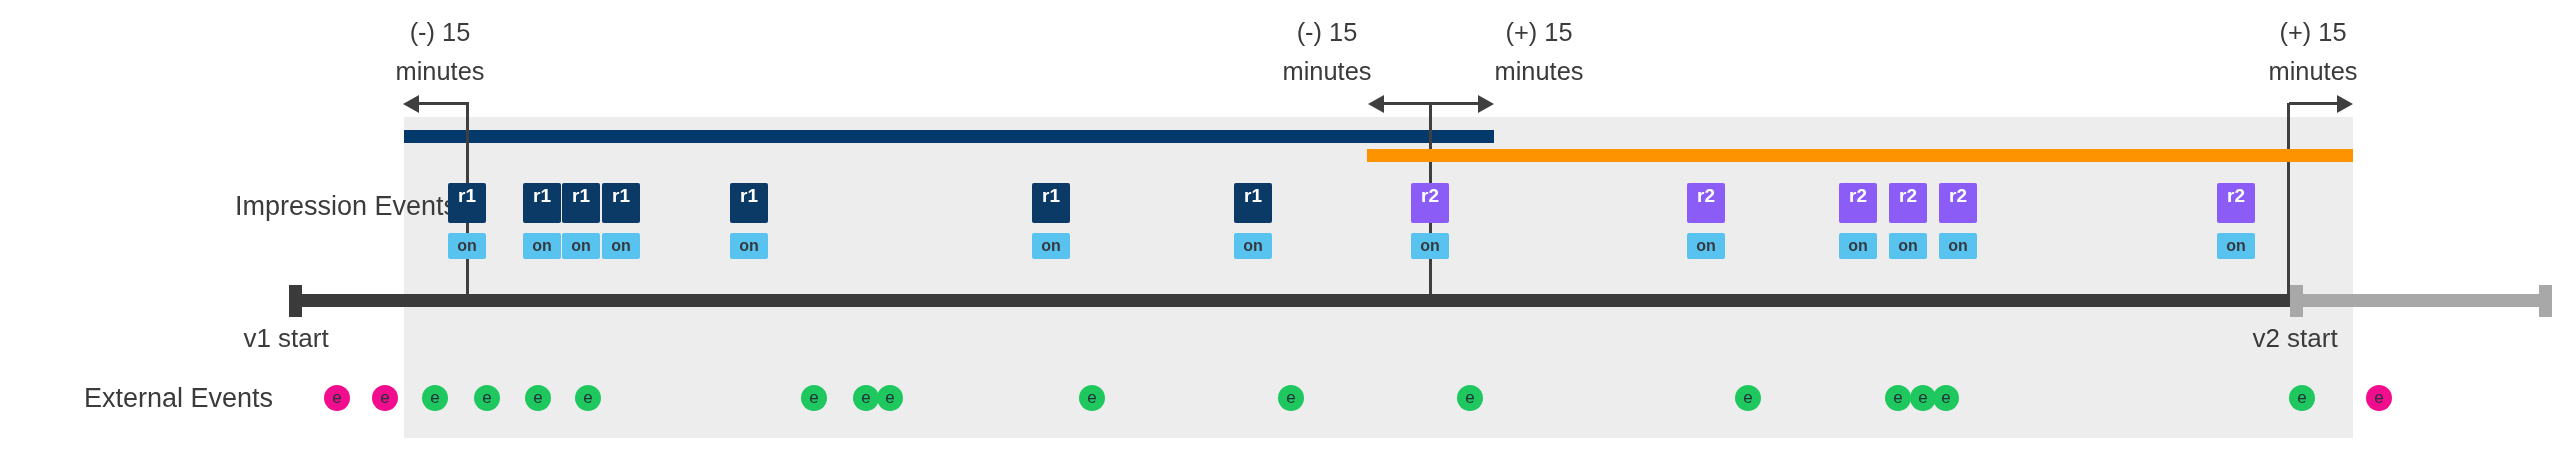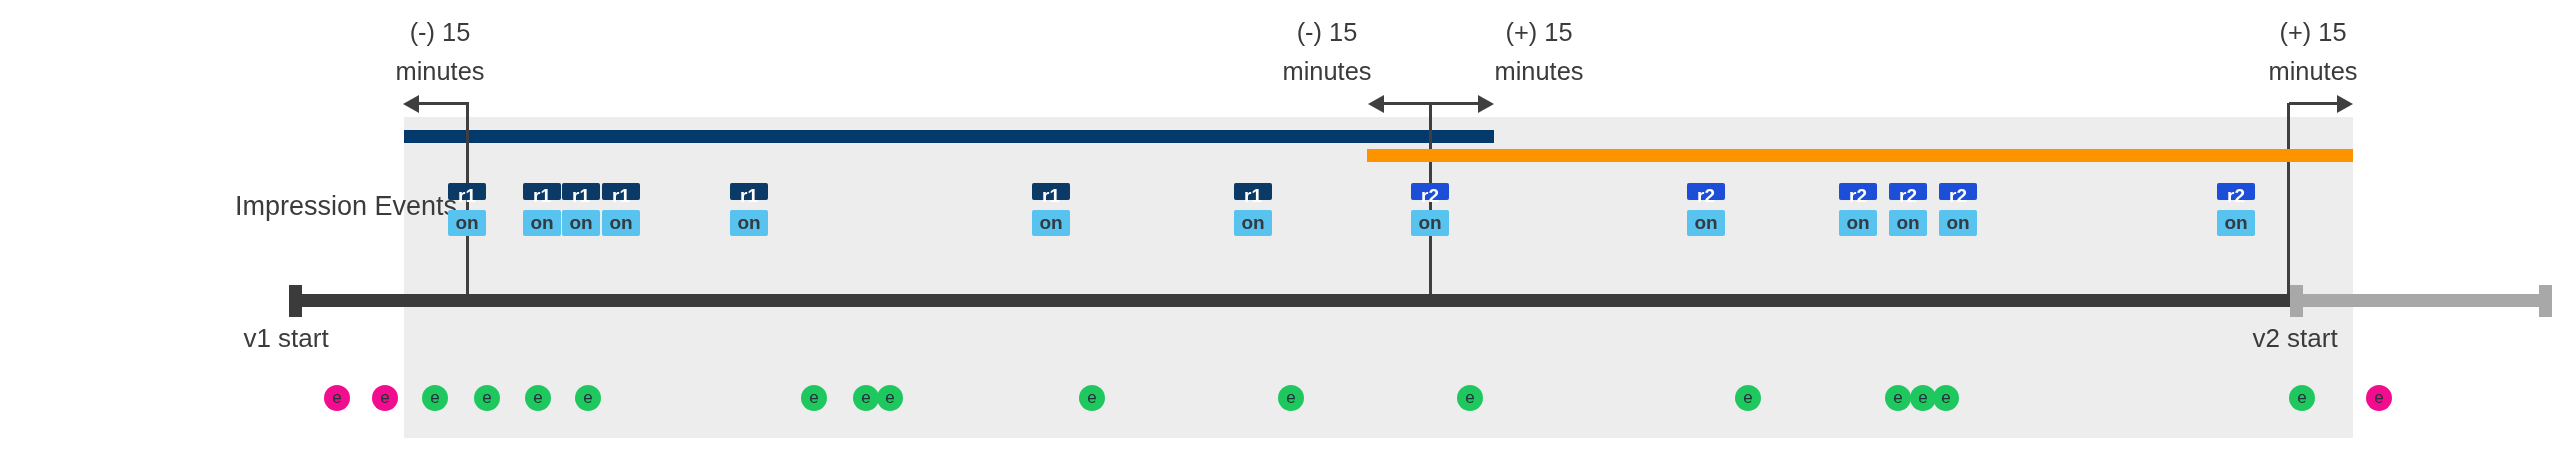--- a/index.html
+++ b/index.html
@@ -39,25 +39,25 @@
              font-size:25.4px;line-height:39px;font-weight:500;color:#3b3b3b;z-index:4;}
 
   
   .row-label{position:absolute;right:2303px;white-space:nowrap;font-size:27px;line-height:28px;
              font-weight:500;color:#3b3b3b;z-index:4;}
   .row-label.imp{top:192px;}
   .row-label.ext{top:384px;}
 
   
   .imp{position:absolute;top:183px;width:38px;margin-left:-19px;text-align:center;z-index:4;}
-  .rbox{height:17px;line-height:25.4px;border-radius:1.9px;color:#ffffff;font-size:19px;font-weight:700;}
+  .rbox{height:40px;line-height:25.4px;border-radius:1.9px;color:#ffffff;font-size:19px;font-weight:700;}
   .imp.r1 .rbox{background:#0b3a66;}
-  .imp.r2 .rbox{background:#1d4ed8;}
+  .imp.r2 .rbox{background:#8b5cf6;}
   .onbox{margin-top:10.3px;height:25.4px;line-height:25.4px;border-radius:1.9px;background:#59c3f0;
-         color:#333a40;font-size:19px;font-weight:700;}
+         color:#333a40;font-size:16px;font-weight:700;}
 
   
   .tl-dark{position:absolute;left:289px;top:294px;width:2003px;height:13px;background:#3b3b3b;z-index:2;}
   .tl-gray{position:absolute;left:2291px;top:294px;width:257px;height:13px;background:#a8a8a8;z-index:1;}
   .cap{position:absolute;top:285px;width:13px;height:32px;z-index:3;}
   .cap.dark{left:289px;background:#3b3b3b;}
   .cap.gray1{left:2290px;background:#a8a8a8;}
   .cap.gray2{left:2539px;background:#a8a8a8;}
   .start-label{position:absolute;top:323px;transform:translateX(-50%);white-space:nowrap;
                font-size:26px;font-weight:500;color:#3b3b3b;z-index:4;}
@@ -106,20 +106,21 @@
         <div>(+) 15</div>
         <div>minutes</div>
       </div>
       <div class="ann-block" style="left: 2313px;">
         <div>(+) 15</div>
         <div>minutes</div>
       </div>
     </div>
 
   <div class="row-label imp">Impression Events</div>
+  <div class="row-label ext">External Events</div>
 
   <div>
 
   <div class="imp r1" style="left: 467px;">
         <div class="rbox">r1</div>
         <div class="onbox">on</div>
       </div>
       <div class="imp r1" style="left: 542px;">
         <div class="rbox">r1</div>
         <div class="onbox">on</div>

